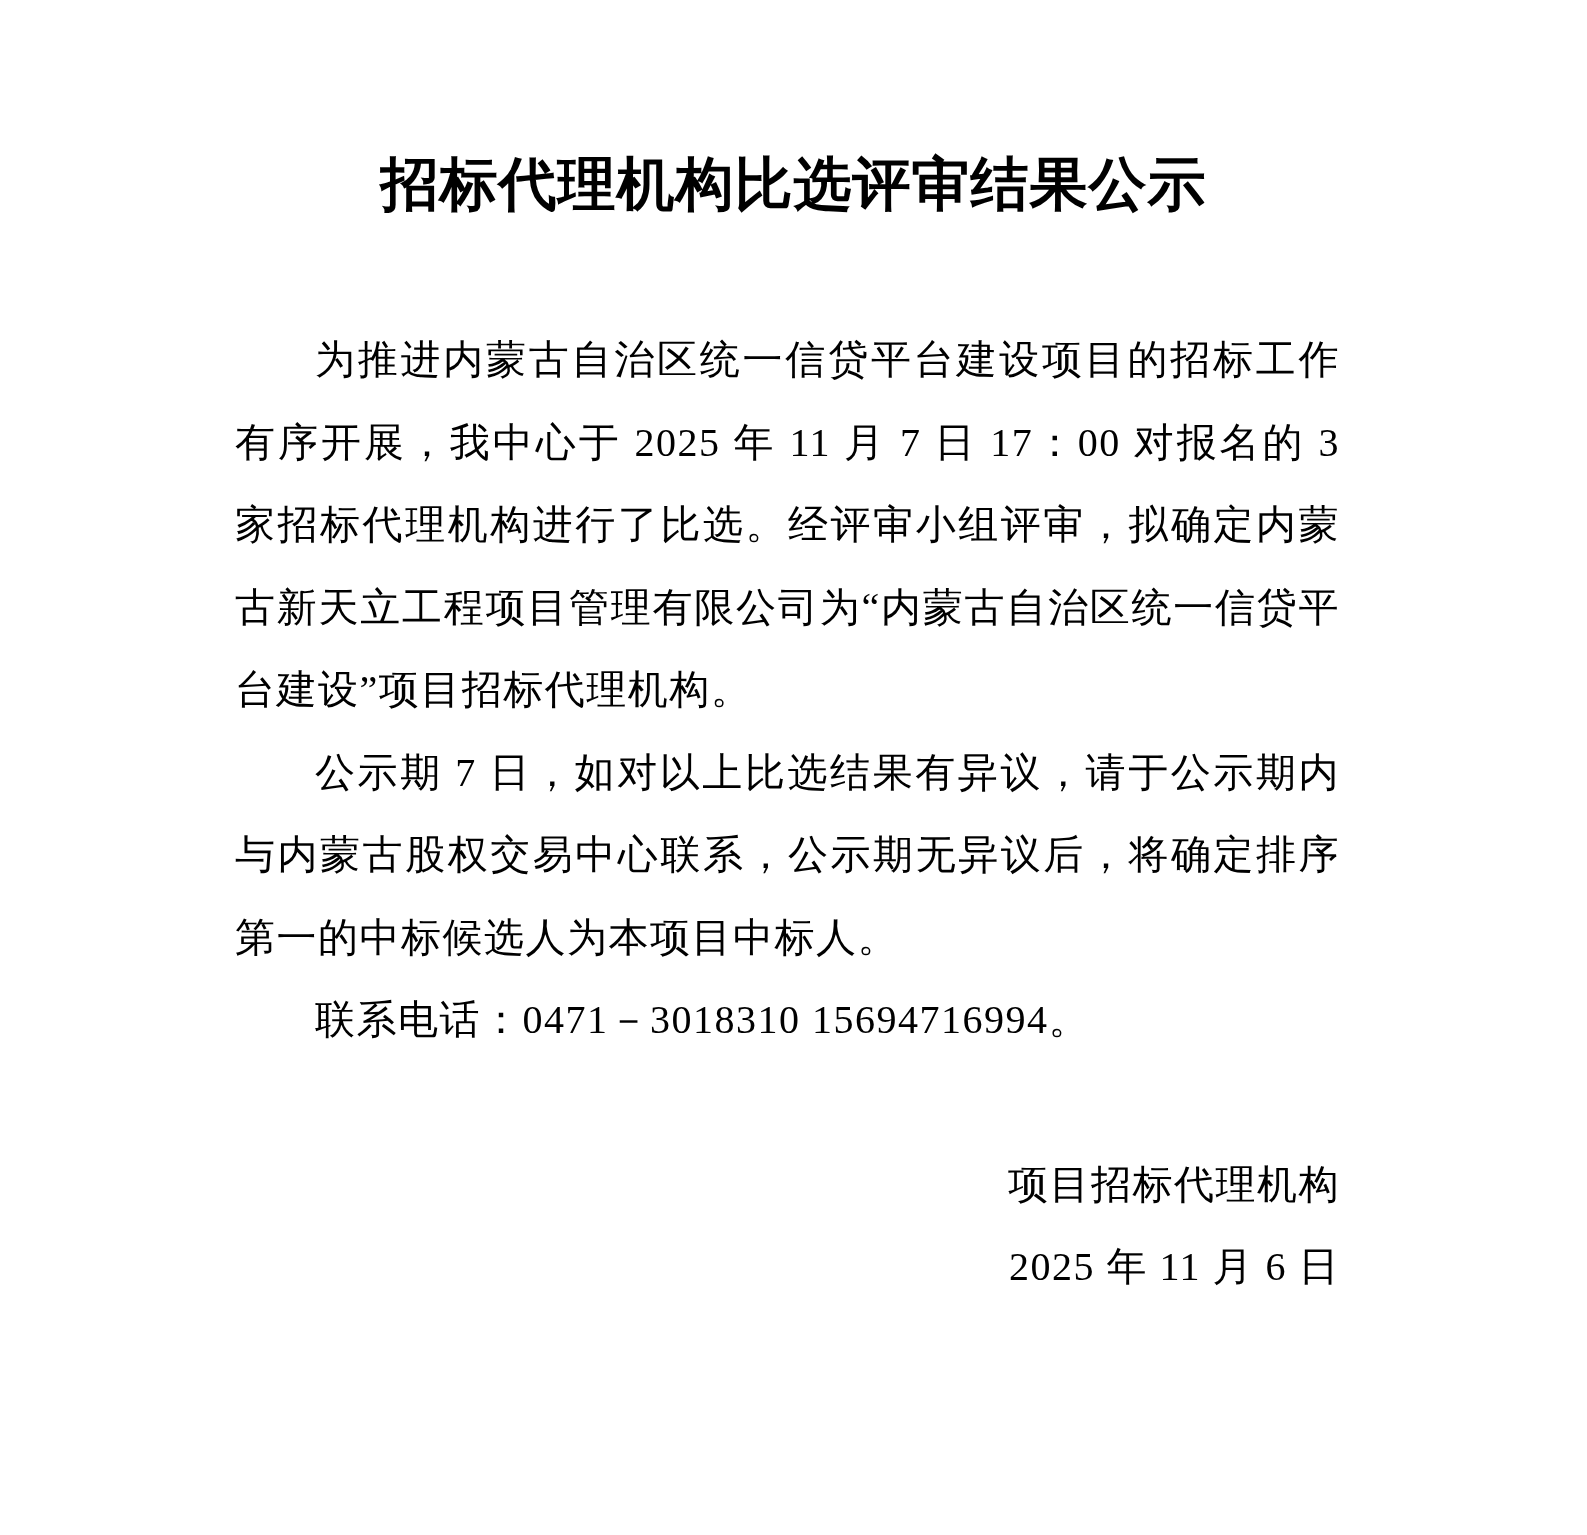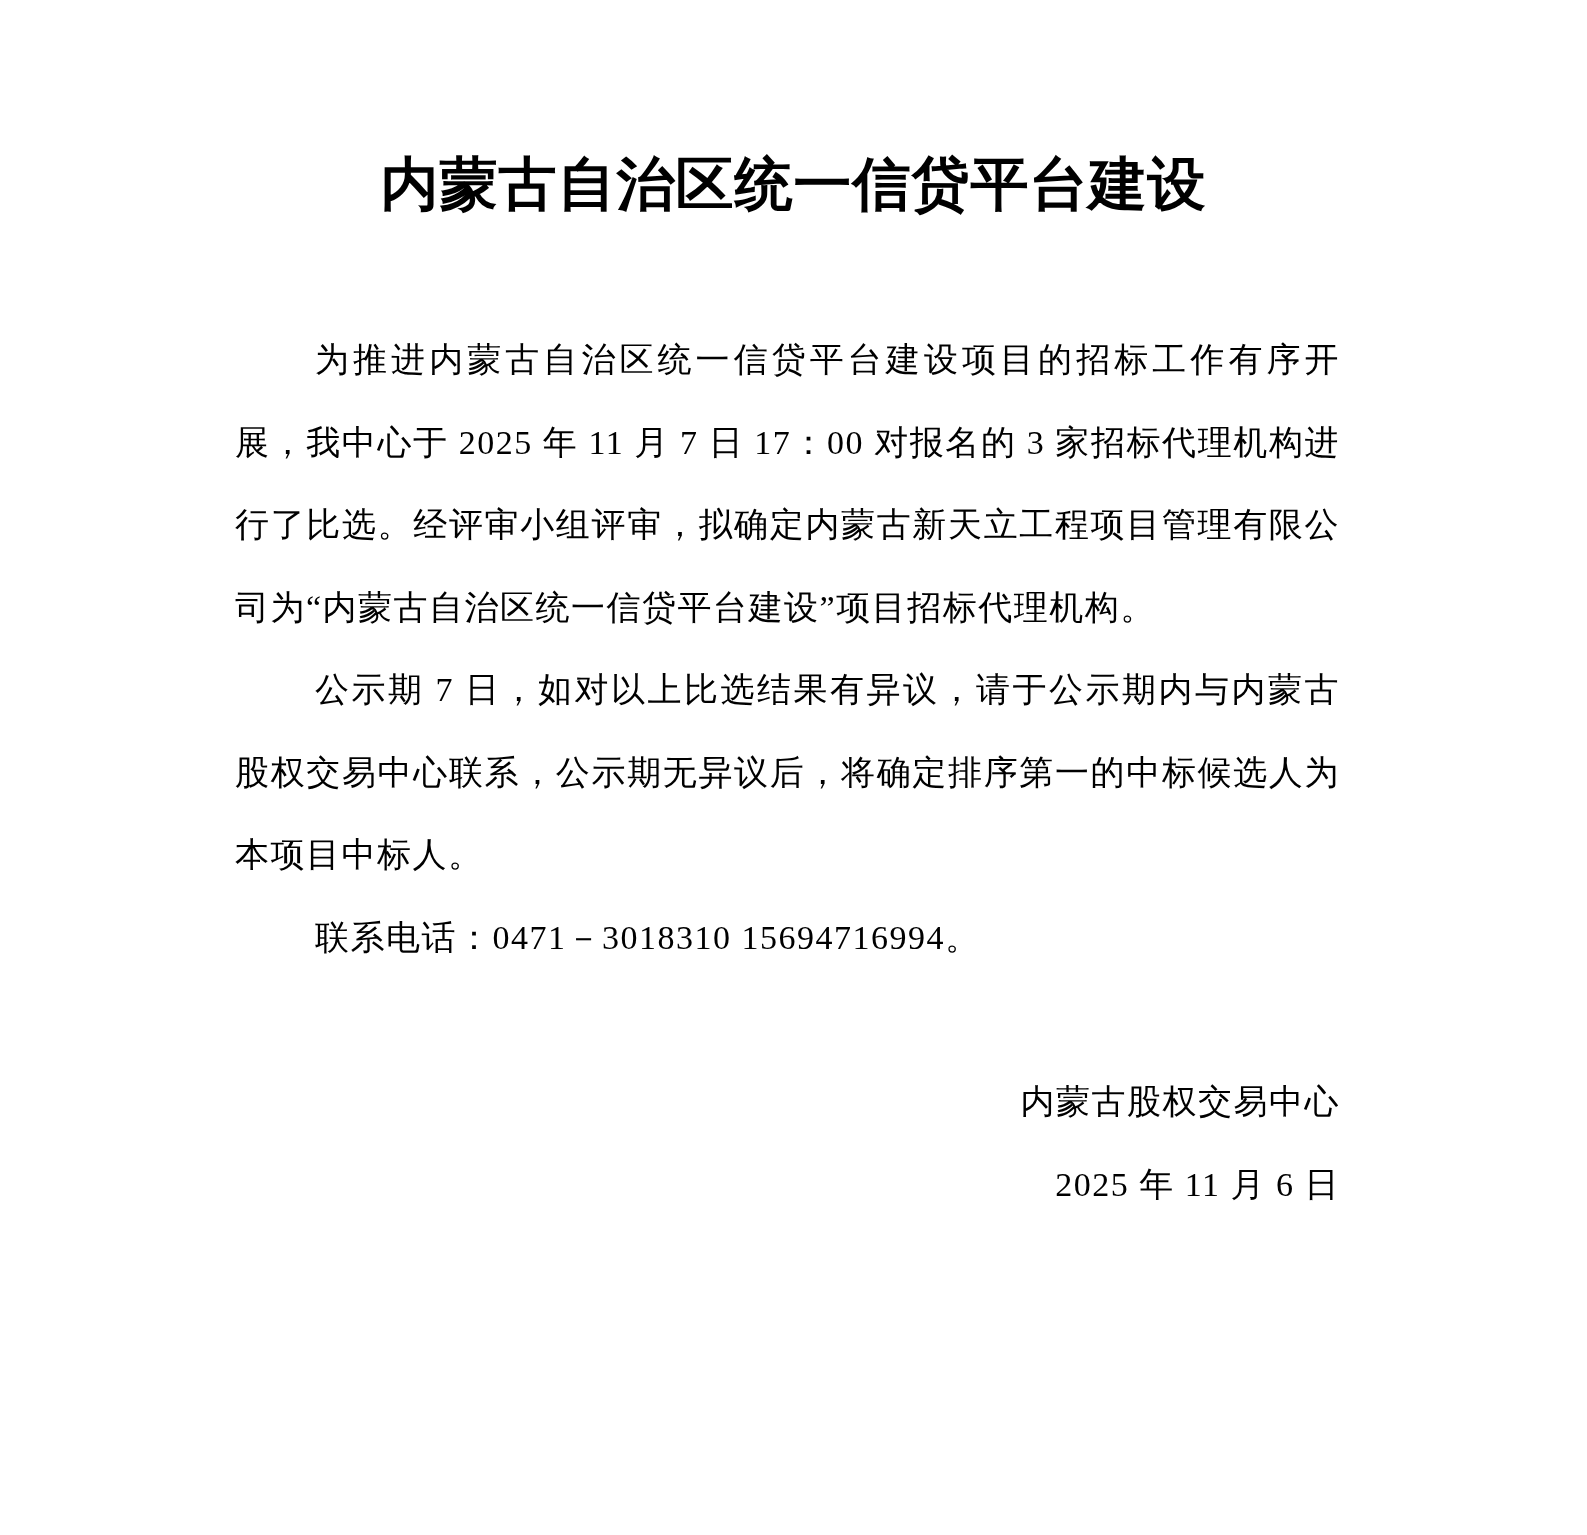--- a/index.html
+++ b/index.html
@@ -25,21 +25,21 @@
     padding-top: 150px;
     text-align: center;
     font-size: 58px;
     font-weight: bold;
     line-height: 70px;
     letter-spacing: 1px;
     white-space: nowrap;
   }
   .doc-body {
     margin: 99px 247px 0 235px; 
-    font-size: 34px;
+    font-size: 40px;
     line-height: 82.5px;
     letter-spacing: 1.5px;
     text-align: justify;
     text-justify: inter-character;
   }
   .para {
     margin: 0;
     text-indent: 80px; 
   }
   .contact-line {
@@ -54,31 +54,31 @@
   .signature-line {
     margin: 0;
     white-space: nowrap;
   }
 </style>
 </head>
 <body>
 
 <div class="page">
 
-  <h1 class="doc-title">内蒙古自治区统一信贷平台建设</h1>
+  <h1 class="doc-title">招标代理机构比选评审结果公示</h1>
 
   <div class="doc-body">
 
     <p class="para">为推进内蒙古自治区统一信贷平台建设项目的招标工作有序开展，我中心于 2025 年 11 月 7 日 17：00 对报名的 3 家招标代理机构进行了比选。经评审小组评审，拟确定内蒙古新天立工程项目管理有限公司为“内蒙古自治区统一信贷平台建设”项目招标代理机构。</p>
 
     <p class="para">公示期 7 日，如对以上比选结果有异议，请于公示期内与内蒙古股权交易中心联系，公示期无异议后，将确定排序第一的中标候选人为本项目中标人。</p>
 
 
     <p class="contact-line">联系电话：0471－3018310 15694716994。</p>
 
     <div class="signature-block">
-      <p class="signature-line">内蒙古股权交易中心</p>
+      <p class="signature-line">项目招标代理机构</p>
       <p class="signature-line">2025 年 11 月 6 日</p>
     </div>
 
   </div>
 
 </div>
 
 </body></html>

